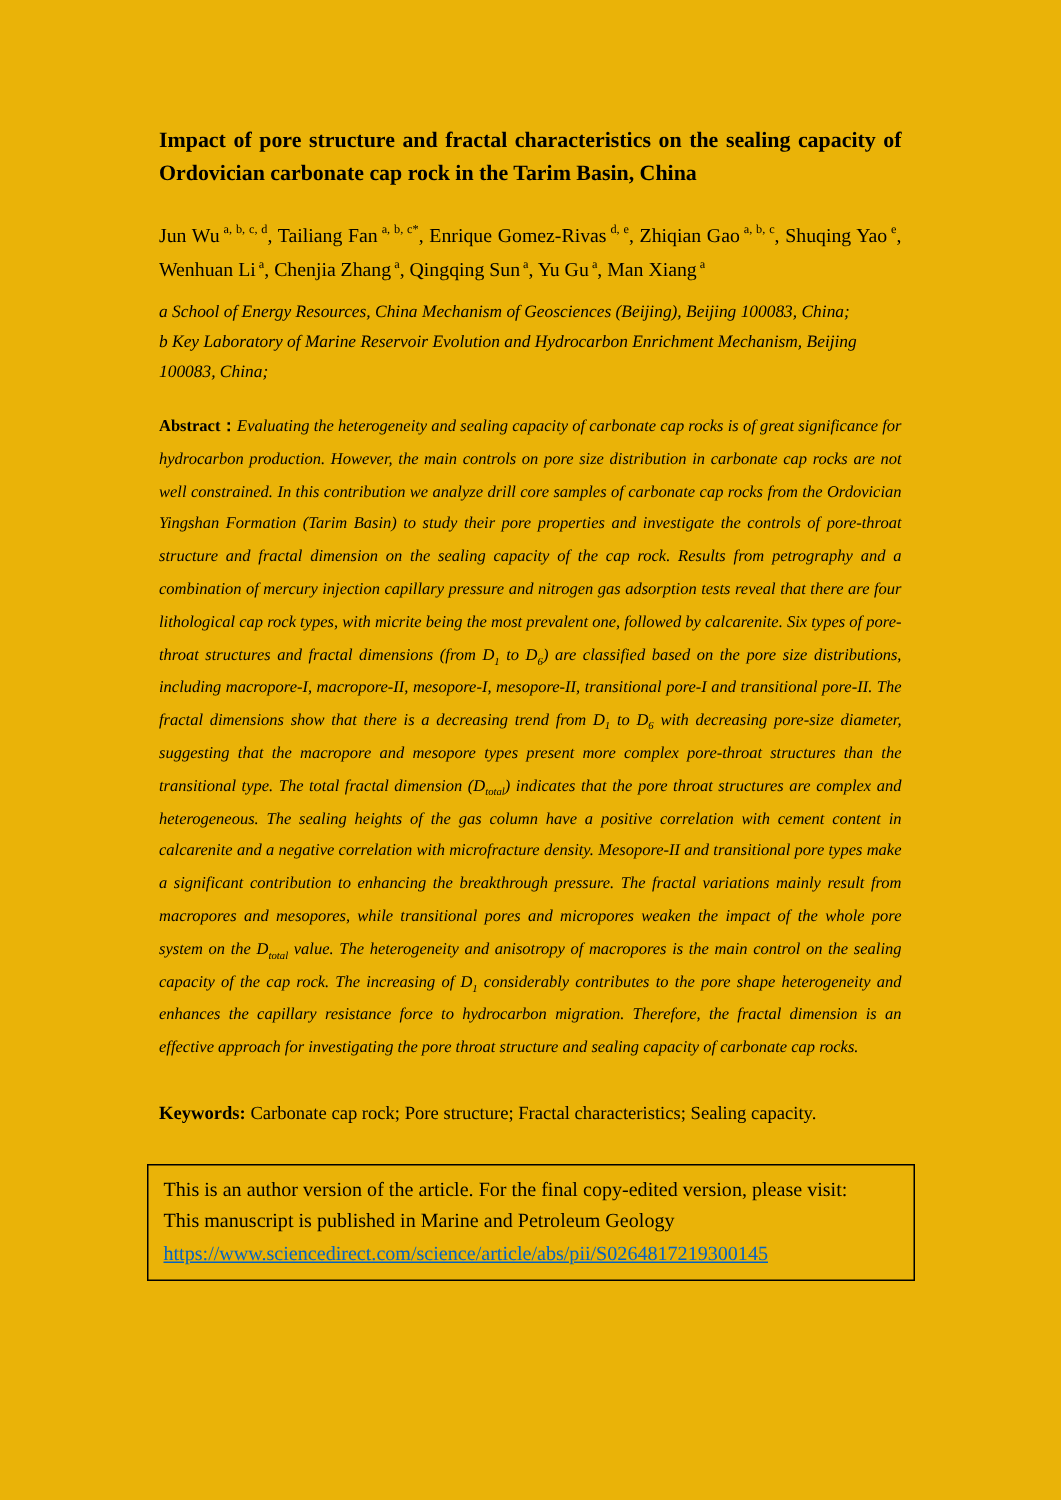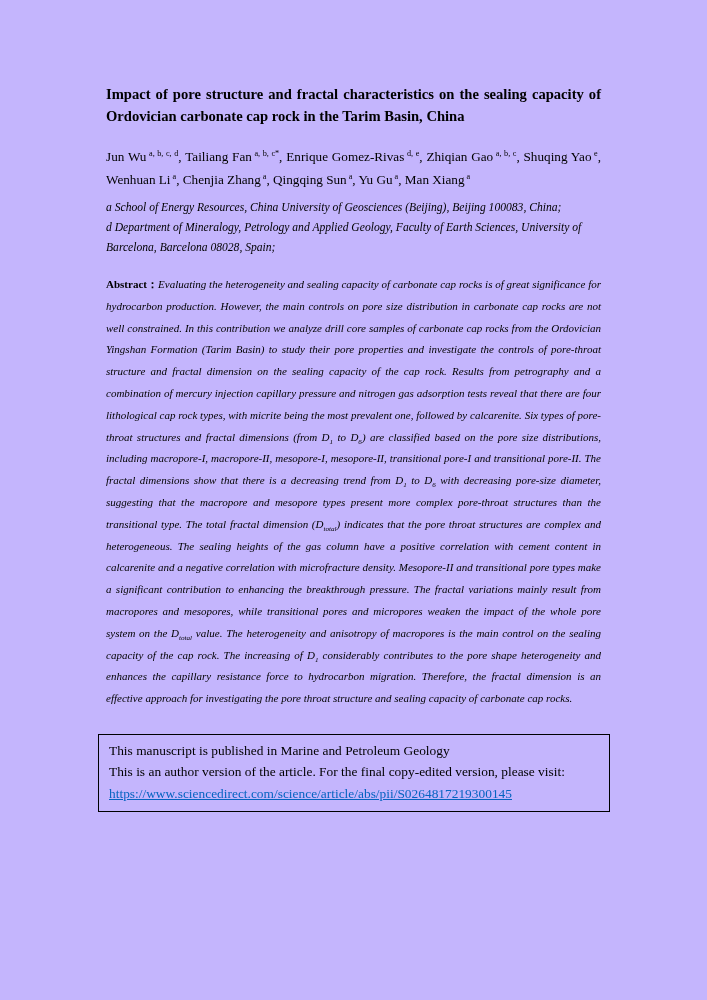--- a/index.html
+++ b/index.html
@@ -6,21 +6,21 @@
   html, body { background: #ffffff; }
   body {
     width: 707px; height: 1000px;
     font-family: "Liberation Serif", "DejaVu Serif", serif;
     color: #000000;
   }
   .page {
     width: 707px; height: 1000px;
     padding: 84px 106px 0 106px;
     overflow: hidden;
-    background: #c4b5fd;
+    background: #eab308;
   }
   .title {
     font-size: 14.6px;
     font-weight: bold;
     line-height: 21.5px;
     text-align: justify;
   }
   .authors {
     margin-top: 18px;
     font-size: 13.2px;
@@ -61,27 +61,28 @@
 </head>
 <body>
 
 <div class="page">
 
   <h1 class="title">Impact of pore structure and fractal characteristics on the sealing capacity of Ordovician carbonate cap rock in the Tarim Basin, China</h1>
 
   <p class="authors"><span>Jun Wu</span><sup> a, b, c, d</sup><span>, Tailiang Fan</span><sup> a, b, c*</sup><span>, Enrique Gomez-Rivas</span><sup> d, e</sup><span>, Zhiqian Gao</span><sup> a, b, c</sup><span>, Shuqing Yao</span><sup> e</sup><span>, Wenhuan Li</span><sup> a</sup><span>, Chenjia Zhang</span><sup> a</sup><span>, Qingqing Sun</span><sup> a</sup><span>, Yu Gu</span><sup> a</sup><span>, Man Xiang</span><sup> a</sup></p>
 
   <div class="affiliations">
-    <p>a School of Energy Resources, China University of Geosciences (Beijing), Beijing 100083, China;</p>
-    <p>d Department of Mineralogy, Petrology and Applied Geology, Faculty of Earth Sciences, University of Barcelona, Barcelona 08028, Spain;</p>
+    <p>a School of Energy Resources, China Mechanism of Geosciences (Beijing), Beijing 100083, China;</p>
+    <p>b Key Laboratory of Marine Reservoir Evolution and Hydrocarbon Enrichment Mechanism, Beijing 100083, China;</p>
   </div>
 
   <p class="abstract"><span class="abstract-label">Abstract：</span><span class="abstract-body"><span>Evaluating the heterogeneity and sealing capacity of carbonate cap rocks is of great significance for hydrocarbon production. However, the main controls on pore size distribution in carbonate cap rocks are not well constrained. In this contribution we analyze drill core samples of carbonate cap rocks from the Ordovician Yingshan Formation (Tarim Basin) to study their pore properties and investigate the controls of pore-throat structure and fractal dimension on the sealing capacity of the cap rock. Results from petrography and a combination of mercury injection capillary pressure and nitrogen gas adsorption tests reveal that there are four lithological cap rock types, with micrite being the most prevalent one, followed by calcarenite. Six types of pore-throat structures and fractal dimensions (from D</span><sub>1</sub><span> to D</span><sub>6</sub><span>) are classified based on the pore size distributions, including macropore-I, macropore-II, mesopore-I, mesopore-II, transitional pore-I and transitional pore-II. The fractal dimensions show that there is a decreasing trend from D</span><sub>1</sub><span> to D</span><sub>6</sub><span> with decreasing pore-size diameter, suggesting that the macropore and mesopore types present more complex pore-throat structures than the transitional type. The total fractal dimension (D</span><sub>total</sub><span>) indicates that the pore throat structures are complex and heterogeneous. The sealing heights of the gas column have a positive correlation with cement content in calcarenite and a negative correlation with microfracture density. Mesopore-II and transitional pore types make a significant contribution to enhancing the breakthrough pressure. The fractal variations mainly result from macropores and mesopores, while transitional pores and micropores weaken the impact of the whole pore system on the D</span><sub>total</sub><span> value. The heterogeneity and anisotropy of macropores is the main control on the sealing capacity of the cap rock. The increasing of D</span><sub>1</sub><span> considerably contributes to the pore shape heterogeneity and enhances the capillary resistance force to hydrocarbon migration. Therefore, the fractal dimension is an effective approach for investigating the pore throat structure and sealing capacity of carbonate cap rocks.</span></span></p>
 
+  <p class="keywords"><span class="keywords-label">Keywords:</span><span> Carbonate cap rock; Pore structure; Fractal characteristics; Sealing capacity.</span></p>
 
   <div class="notice">
+    <p>This is an author version of the article. For the final copy-edited version, please visit:</p>
     <p><span>This manuscript is published in </span><span>Marine and Petroleum Geology</span></p>
-    <p>This is an author version of the article. For the final copy-edited version, please visit:</p>
     <p><a class="link" href="#">https://www.sciencedirect.com/science/article/abs/pii/S0264817219300145</a></p>
 
   </div>
 
 </div>
 
 </body></html>

